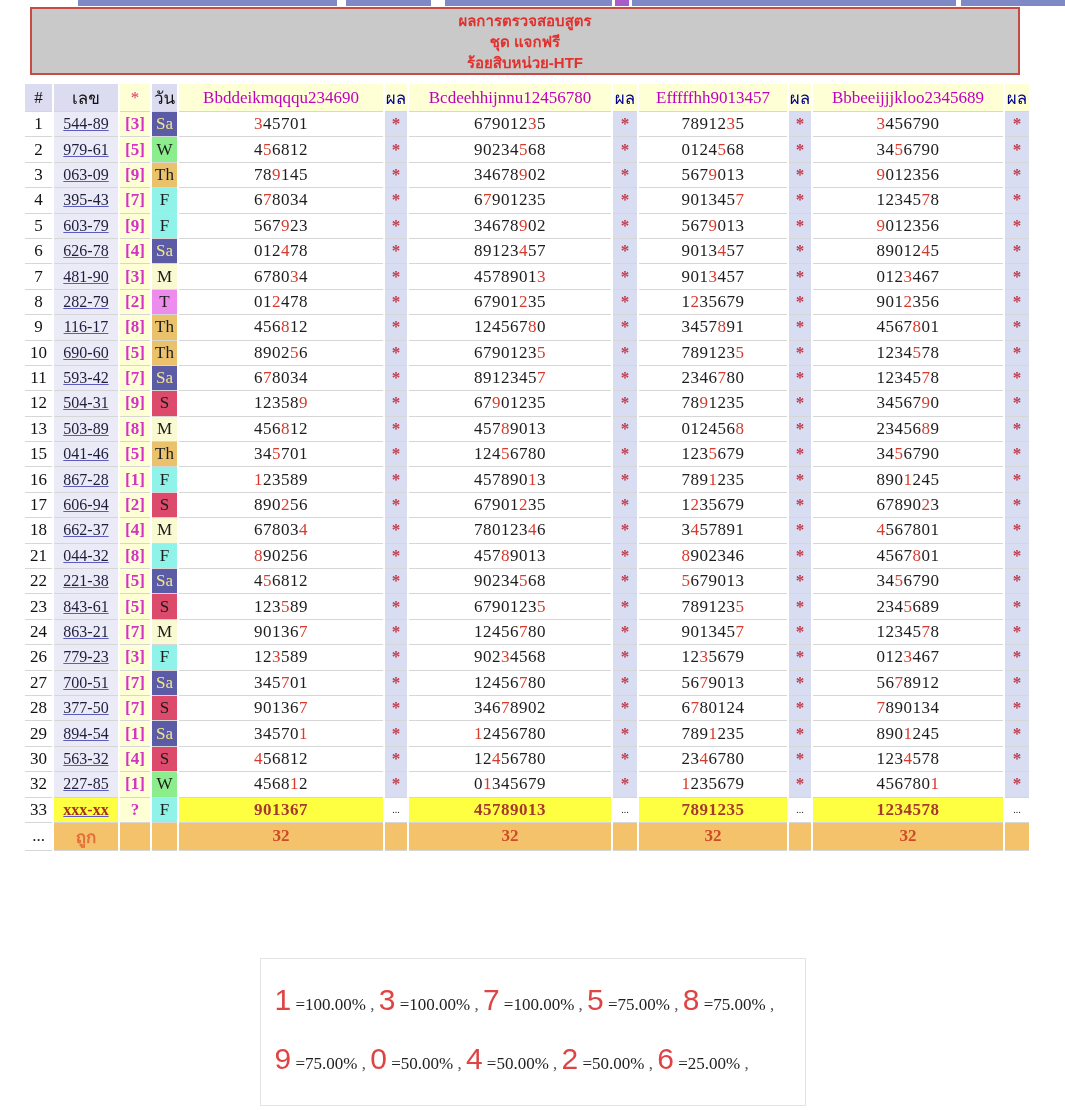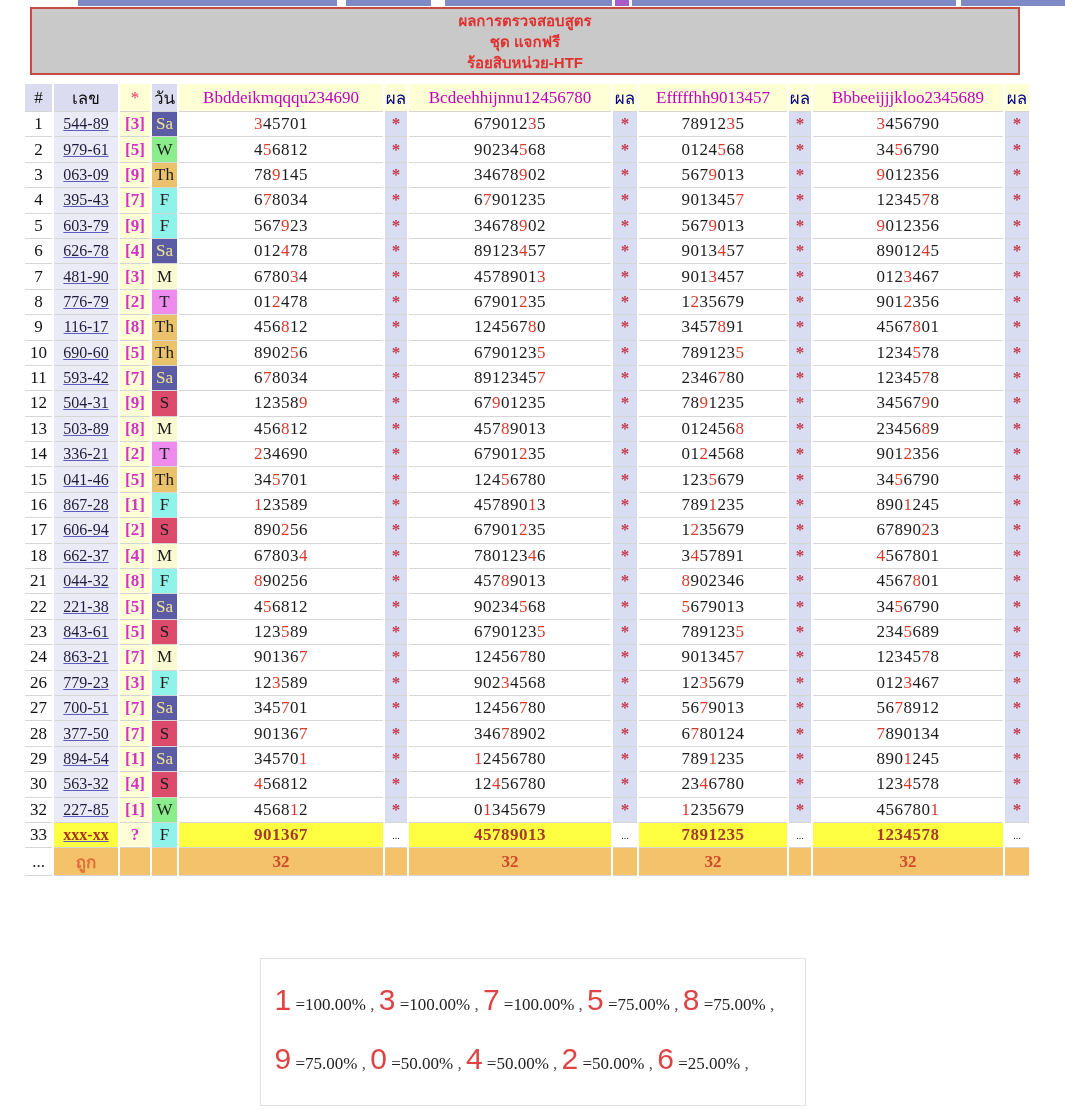--- a/index.html
+++ b/index.html
@@ -195,21 +195,21 @@
           <td class="c-result">*</td>
           <td class="c-digits">4578901<span class="hit">3</span></td>
           <td class="c-result">*</td>
           <td class="c-digits">901<span class="hit">3</span>457</td>
           <td class="c-result">*</td>
           <td class="c-digits">012<span class="hit">3</span>467</td>
           <td class="c-result">*</td>
         </tr>
         <tr>
           <td class="c-num">8</td>
-          <td class="c-number"><a href="#">776-79</a></td>
+          <td class="c-number"><a href="#">282-79</a></td>
           <td class="c-star">[2]</td>
           <td class="c-day" style="background: rgb(238, 140, 238); color: rgb(28, 28, 28);">T</td>
           <td class="c-digits">01<span class="hit">2</span>478</td>
           <td class="c-result">*</td>
           <td class="c-digits">67901<span class="hit">2</span>35</td>
           <td class="c-result">*</td>
           <td class="c-digits">1<span class="hit">2</span>35679</td>
           <td class="c-result">*</td>
           <td class="c-digits">901<span class="hit">2</span>356</td>
           <td class="c-result">*</td>
@@ -275,34 +275,20 @@
           <td class="c-number"><a href="#">503-89</a></td>
           <td class="c-star">[8]</td>
           <td class="c-day" style="background: rgb(250, 250, 210); color: rgb(28, 28, 28);">M</td>
           <td class="c-digits">456<span class="hit">8</span>12</td>
           <td class="c-result">*</td>
           <td class="c-digits">457<span class="hit">8</span>9013</td>
           <td class="c-result">*</td>
           <td class="c-digits">012456<span class="hit">8</span></td>
           <td class="c-result">*</td>
           <td class="c-digits">23456<span class="hit">8</span>9</td>
-          <td class="c-result">*</td>
-        </tr>
-        <tr>
-          <td class="c-num">14</td>
-          <td class="c-number"><a href="#">336-21</a></td>
-          <td class="c-star">[2]</td>
-          <td class="c-day" style="background: rgb(238, 140, 238); color: rgb(28, 28, 28);">T</td>
-          <td class="c-digits"><span class="hit">2</span>34690</td>
-          <td class="c-result">*</td>
-          <td class="c-digits">67901<span class="hit">2</span>35</td>
-          <td class="c-result">*</td>
-          <td class="c-digits">01<span class="hit">2</span>4568</td>
-          <td class="c-result">*</td>
-          <td class="c-digits">901<span class="hit">2</span>356</td>
           <td class="c-result">*</td>
         </tr>
         <tr>
           <td class="c-num">15</td>
           <td class="c-number"><a href="#">041-46</a></td>
           <td class="c-star">[5]</td>
           <td class="c-day" style="background: rgb(234, 194, 108); color: rgb(28, 28, 28);">Th</td>
           <td class="c-digits">34<span class="hit">5</span>701</td>
           <td class="c-result">*</td>
           <td class="c-digits">124<span class="hit">5</span>6780</td>

